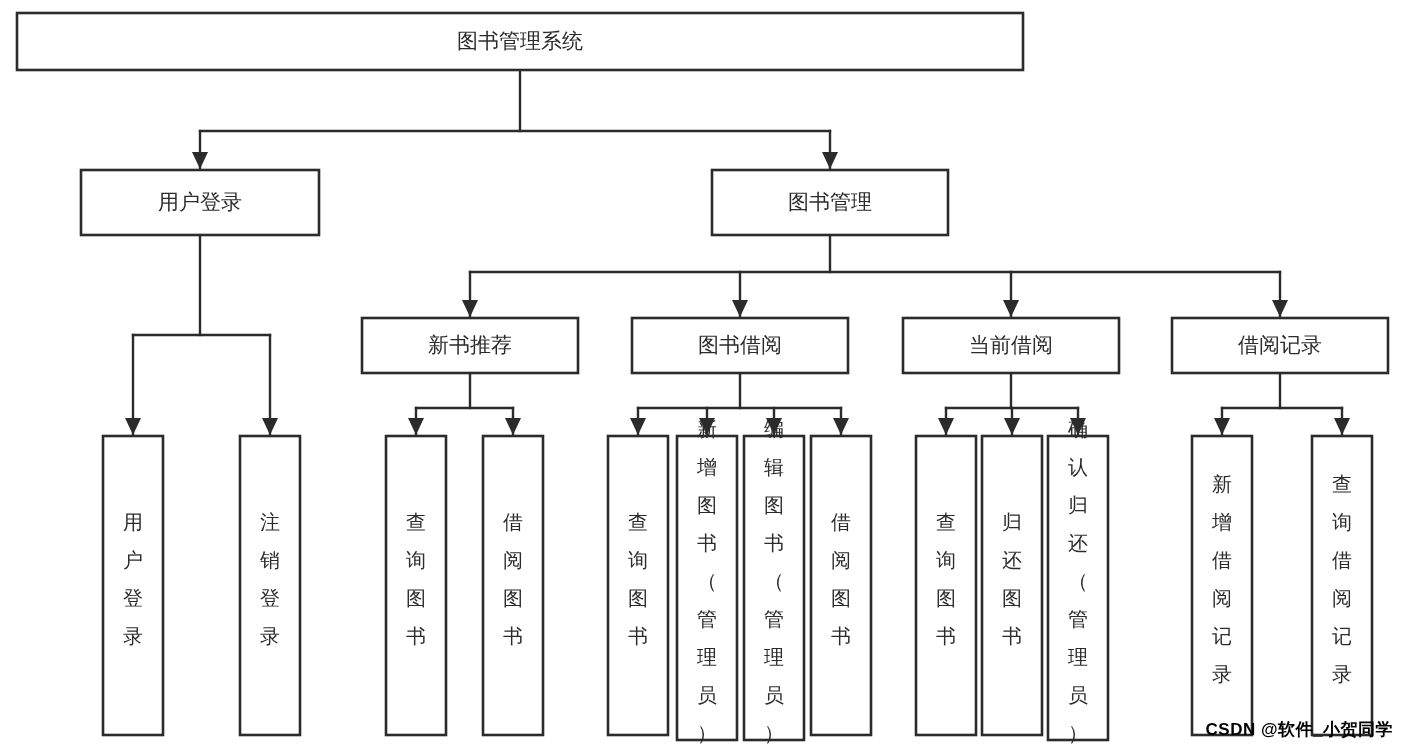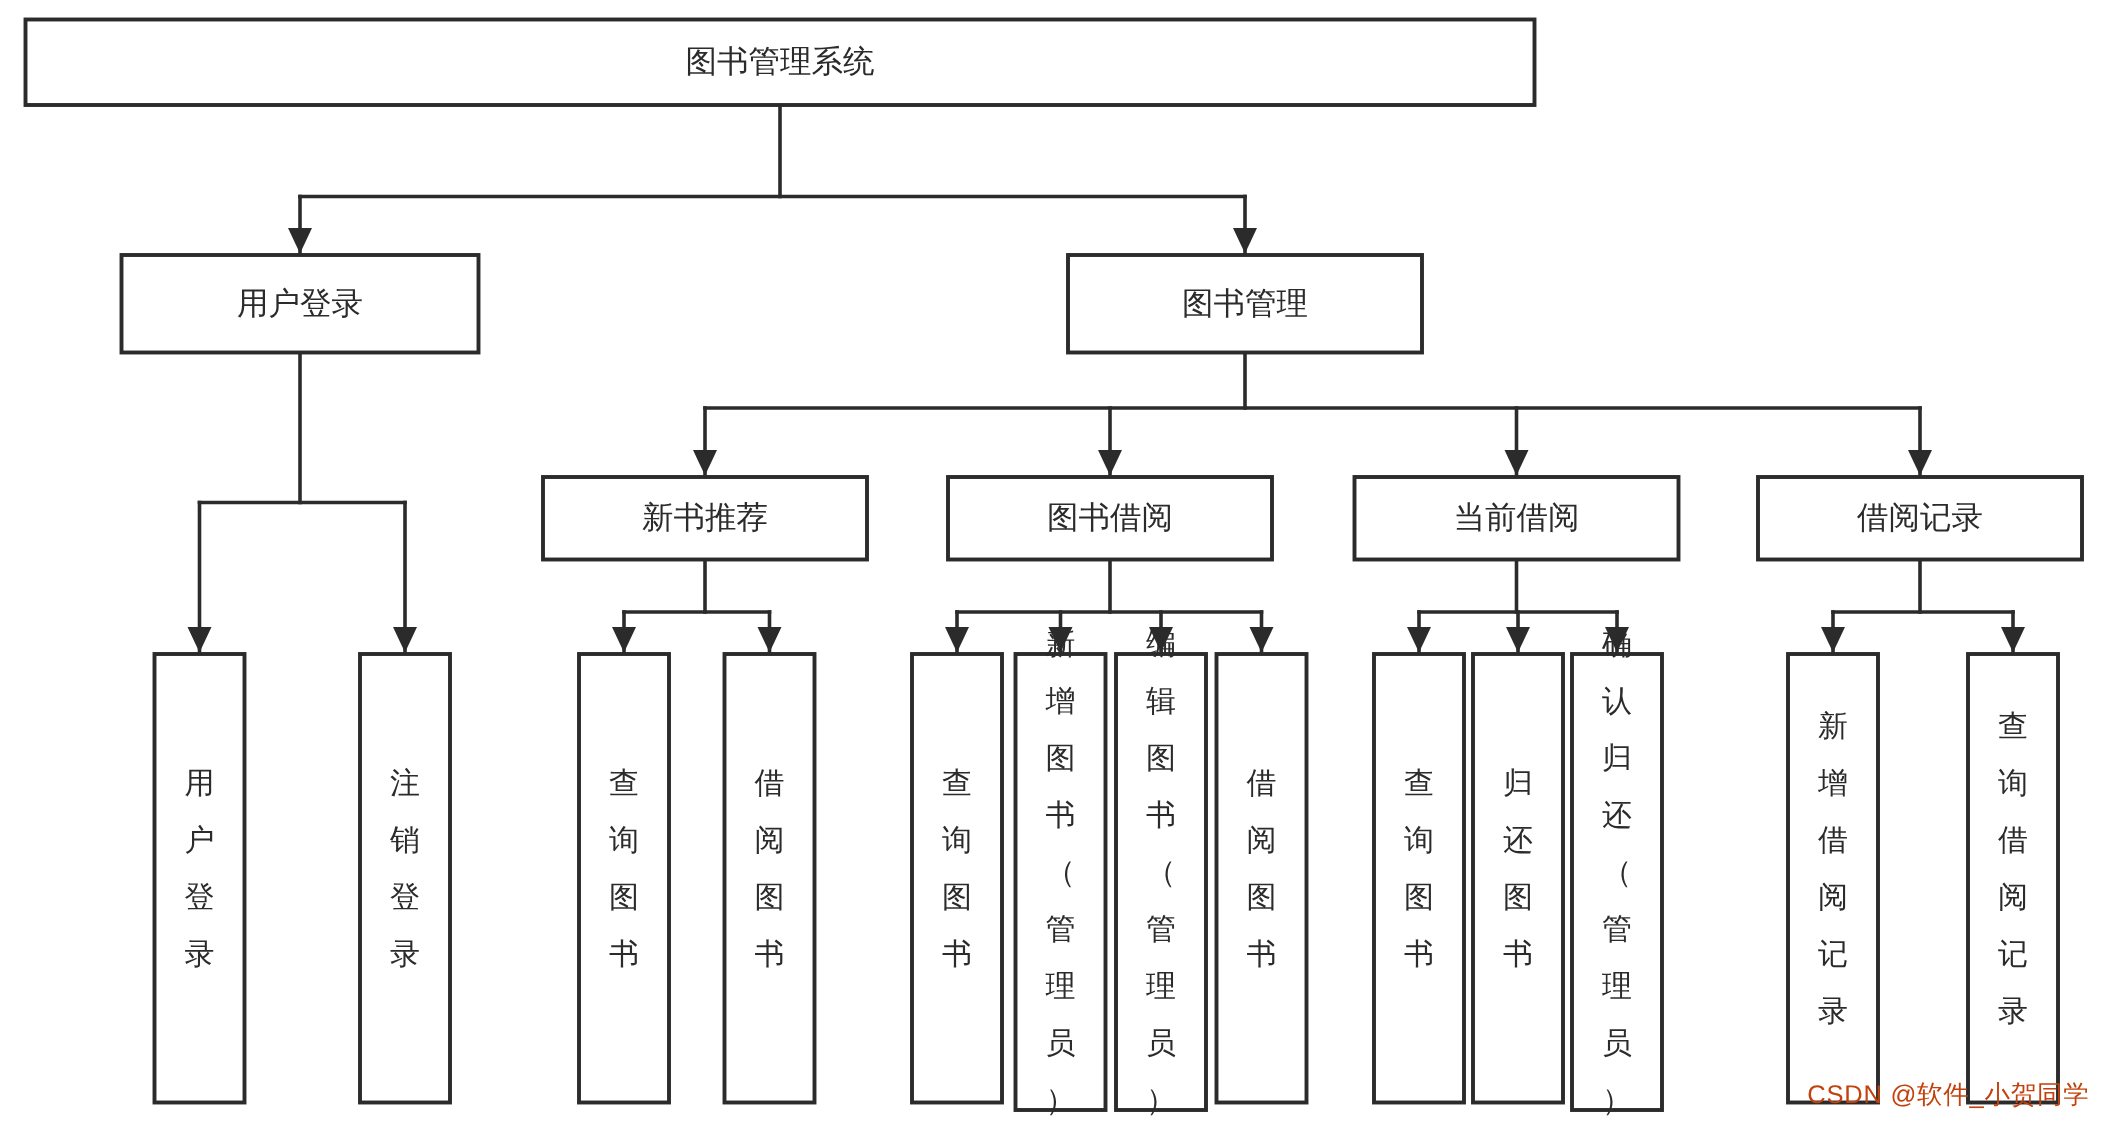--- a/index.html
+++ b/index.html
@@ -54,24 +54,25 @@
     font-size: 20px;
     fill: #2b2b2b;
     text-anchor: middle;
   }
   .watermark {
     position: absolute;
     right: 12px;
     bottom: 6px;
     font-family: "Liberation Sans", "DejaVu Sans", sans-serif;
     font-size: 17px;
-    color: #c2410c;
+    color: #000000;
     letter-spacing: 0.5px;
     white-space: nowrap;
     pointer-events: none;
+    font-weight: bold;
   }
 </style>
 </head>
 <body>
 
 <div id="diagram-root">
   <svg id="tree-svg" viewBox="0 0 1405 747">
     <g id="connectors-layer">
         <g>
           <path d="M 520 70 L 520 131" class="connector"></path>

